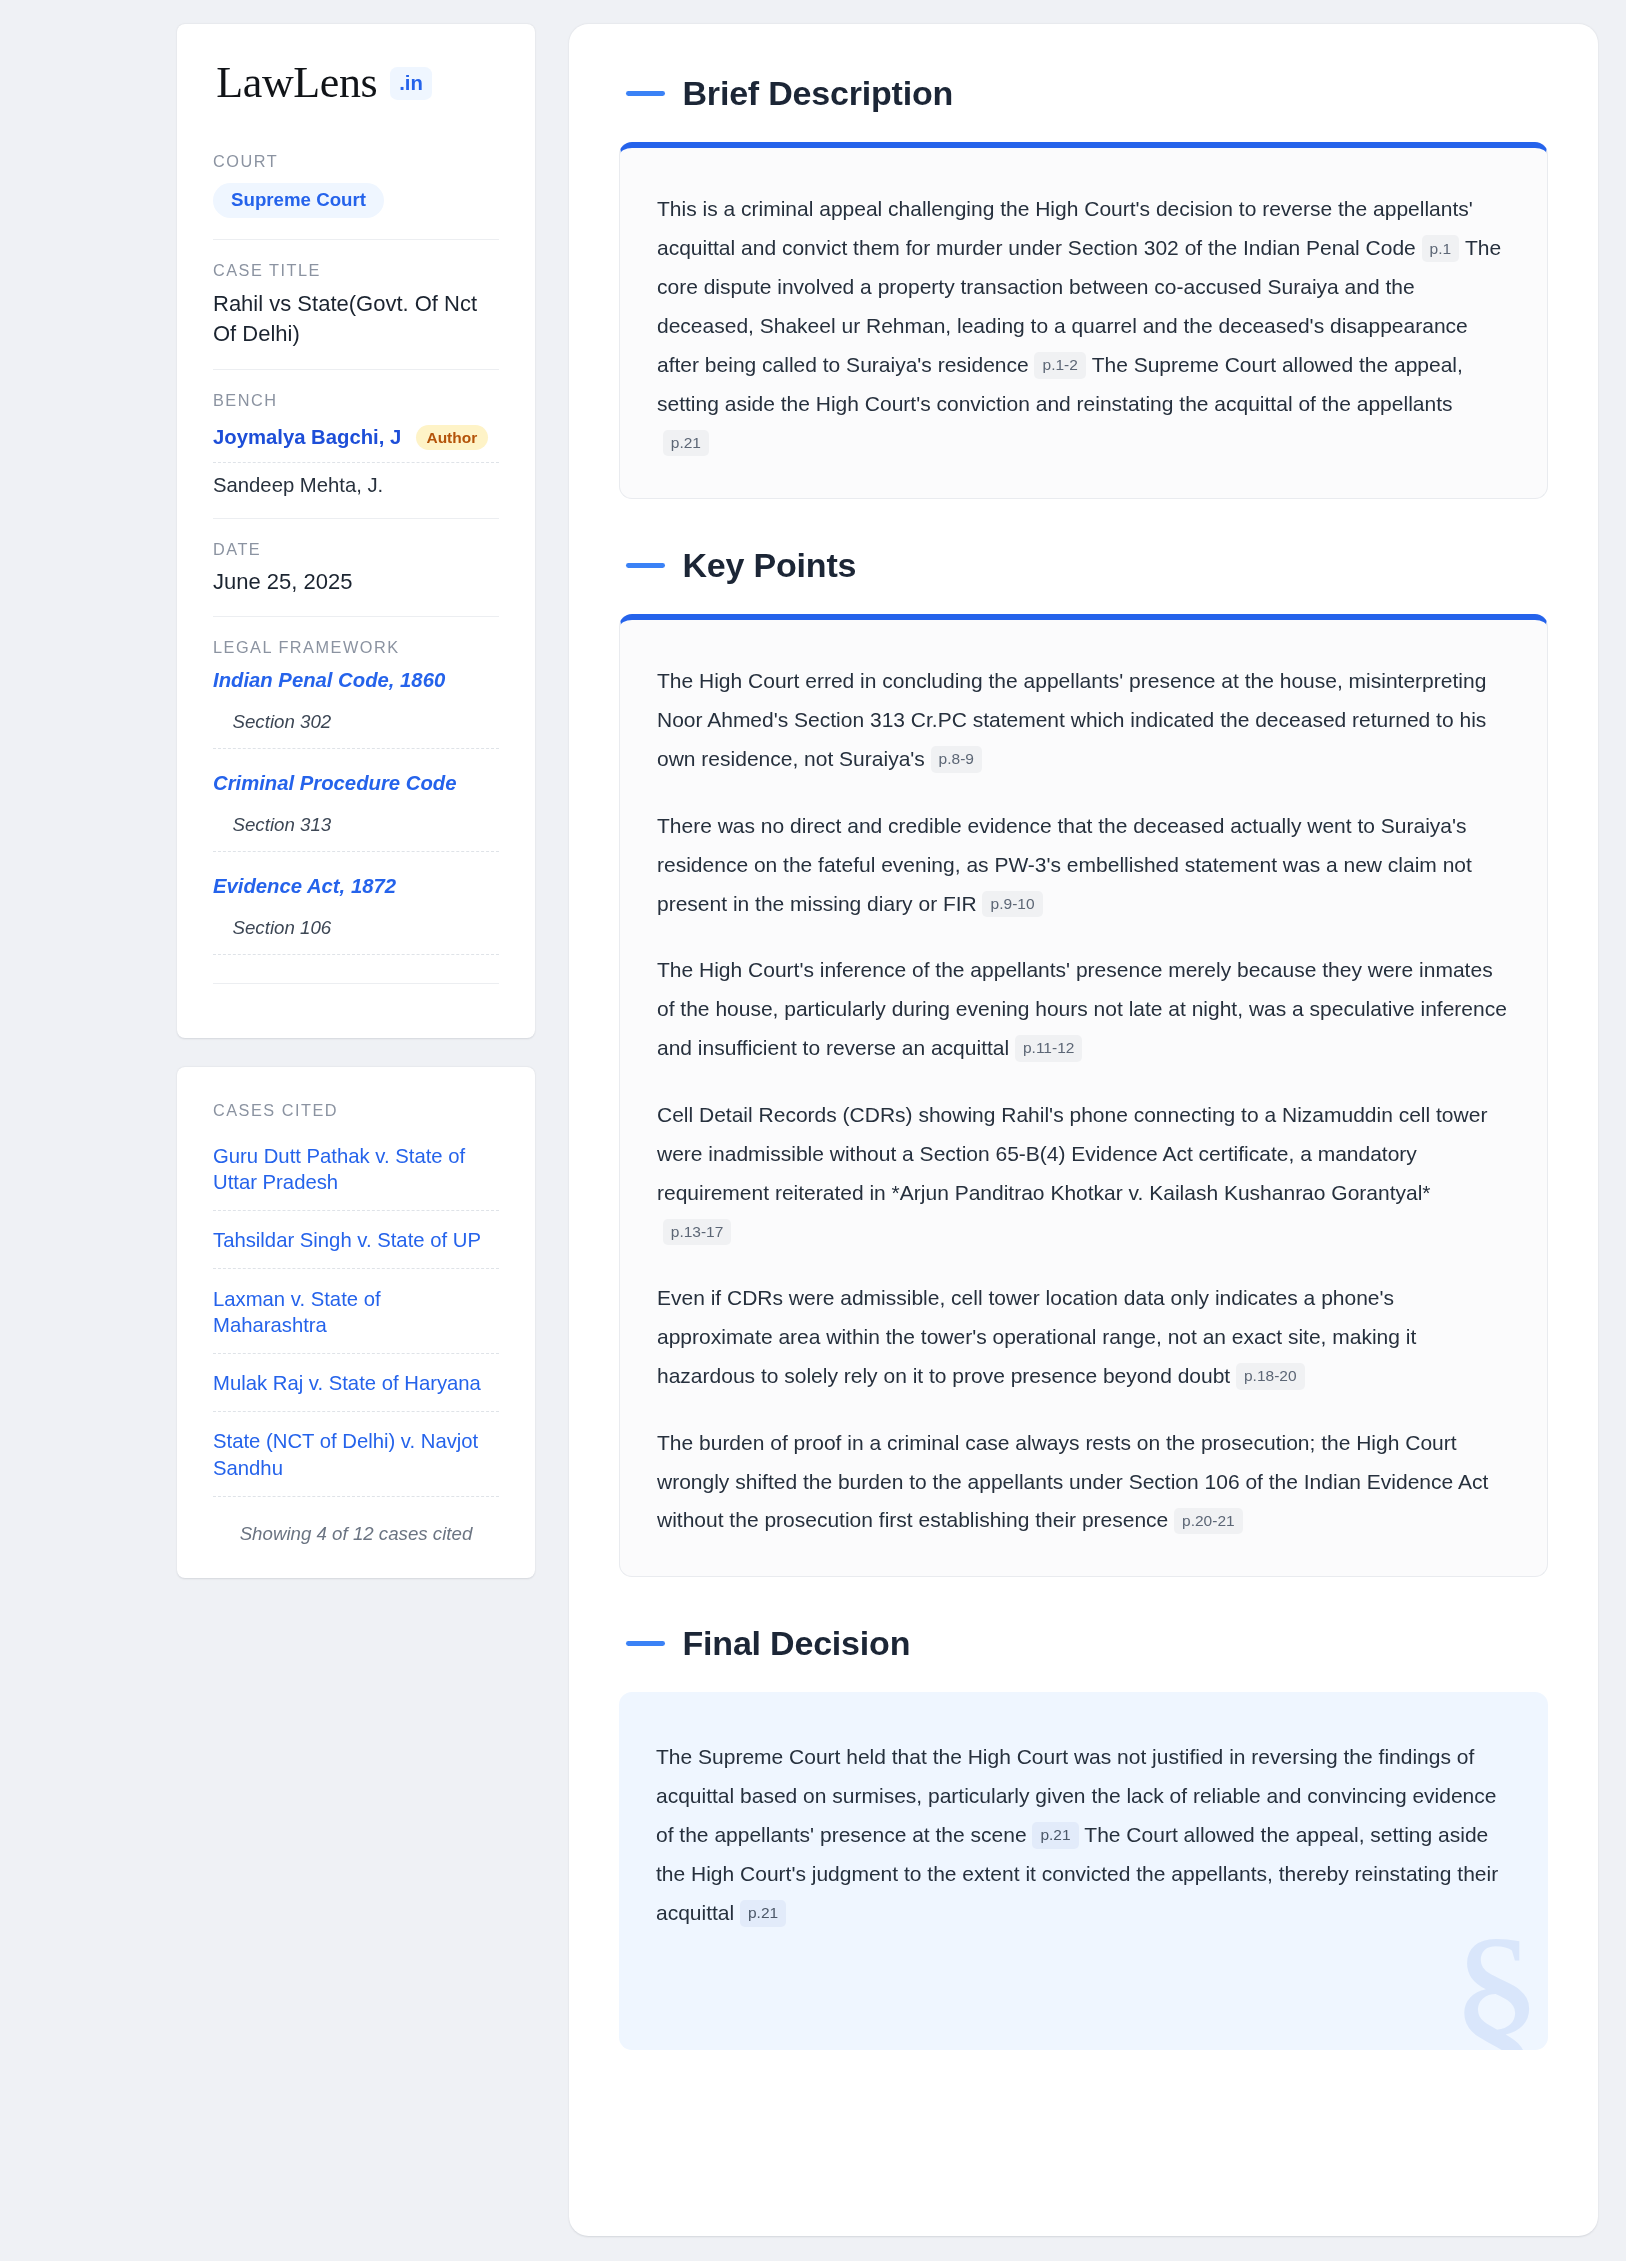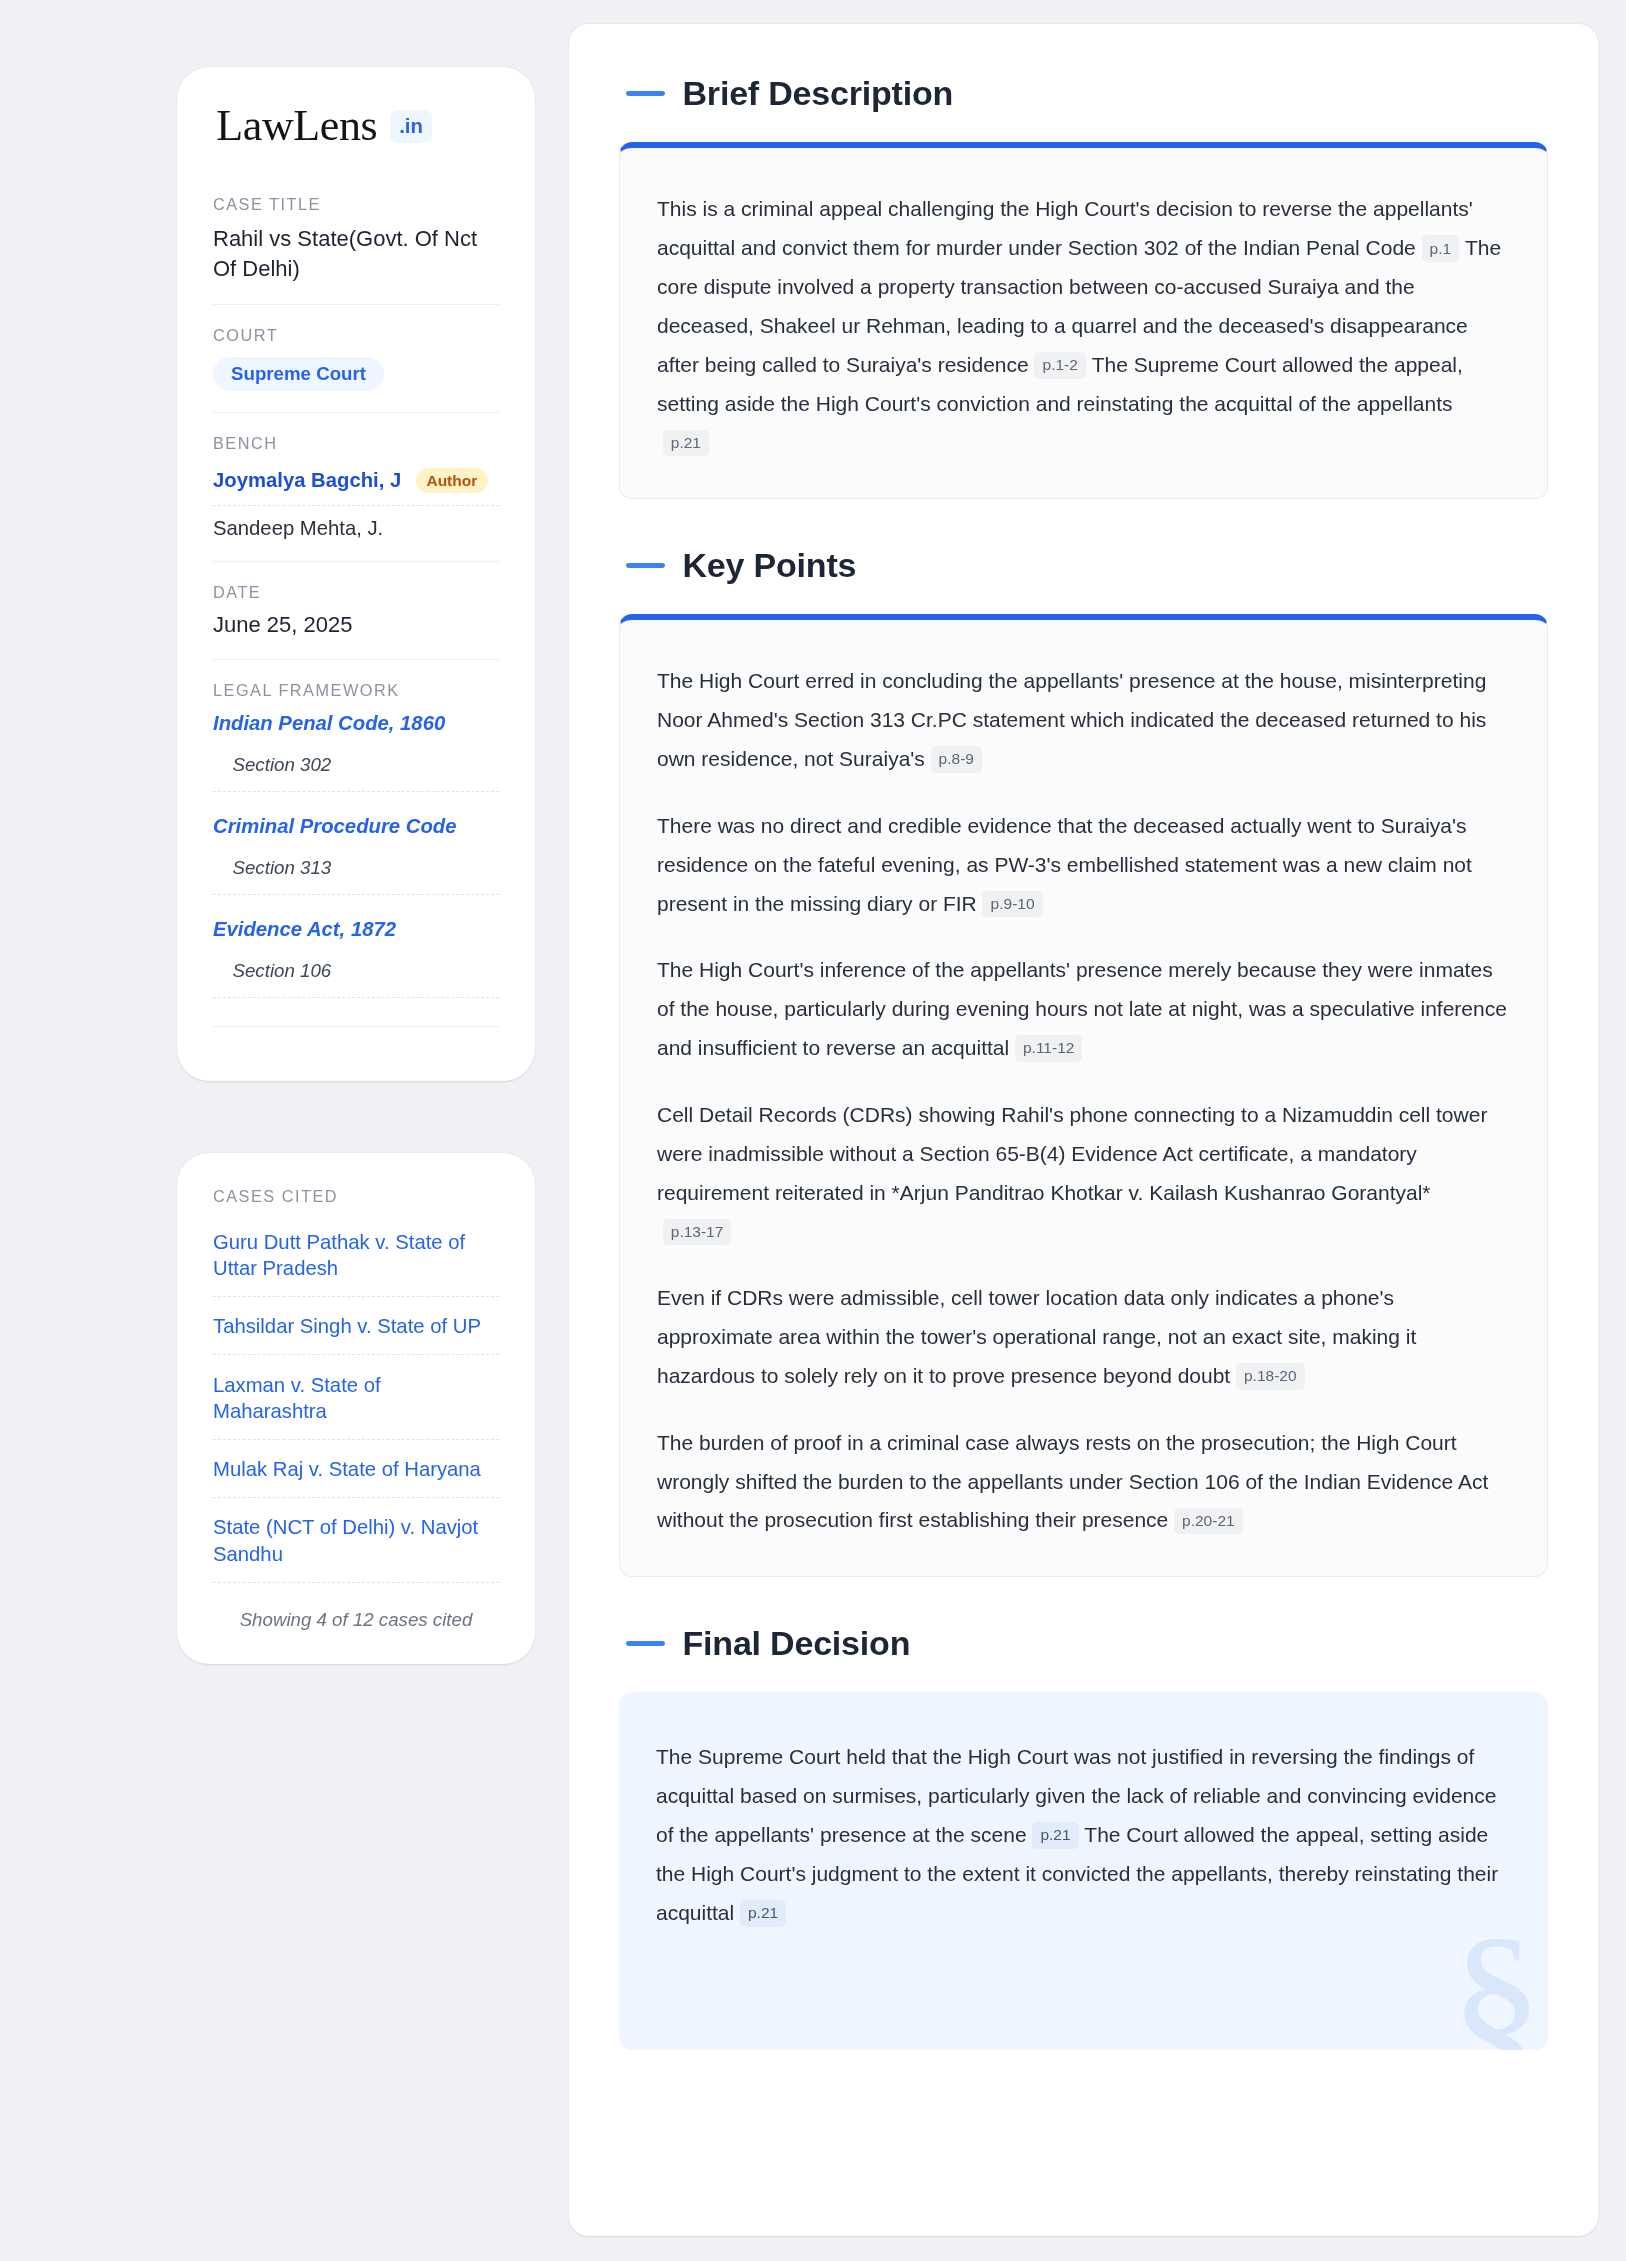--- a/index.html
+++ b/index.html
@@ -25,23 +25,22 @@
   .sidebar {
     width: 358px;
     flex: 0 0 358px;
     display: flex;
     flex-direction: column;
     gap: 29px;
   }
 
   .card {
     background: #ffffff;
-    border-radius: 32px;
+    border-radius: 8px;
     box-shadow: 0 0.8px 2.4px rgba(16,24,40,.07), 0 0.8px 1.6px rgba(16,24,40,.05);
-    margin-top: 43px;
   }
 
   .sidebar-main { padding: 37px 36px 33px 36px; }
 
   .logo-row {
     display: flex;
     align-items: center;
     gap: 13px;
     margin-bottom: 47px;
     padding-left: 3.3px;
@@ -253,27 +252,27 @@
   <aside class="sidebar">
 
     <div class="card sidebar-main">
 
       <div class="logo-row">
         <span class="logo-word">LawLens</span>
         <span class="logo-tld">.in</span>
       </div>
 
       <div class="field">
+        <div class="field-label">COURT</div>
+        <span class="pill-court">Supreme Court</span>
+      </div>
+
+      <div class="field">
         <div class="field-label">CASE TITLE</div>
         <div class="field-value">Rahil vs State(Govt. Of Nct Of Delhi)</div>
-      </div>
-
-      <div class="field">
-        <div class="field-label">COURT</div>
-        <span class="pill-court">Supreme Court</span>
       </div>
 
       <div class="field">
         <div class="field-label">BENCH</div>
         <div class="bench-row">
           <span class="bench-name">Joymalya Bagchi, J</span>
           <span class="badge-author">Author</span>
         </div>
         <div class="bench-row secondary">
           <span class="bench-name">Sandeep Mehta, J.</span>

